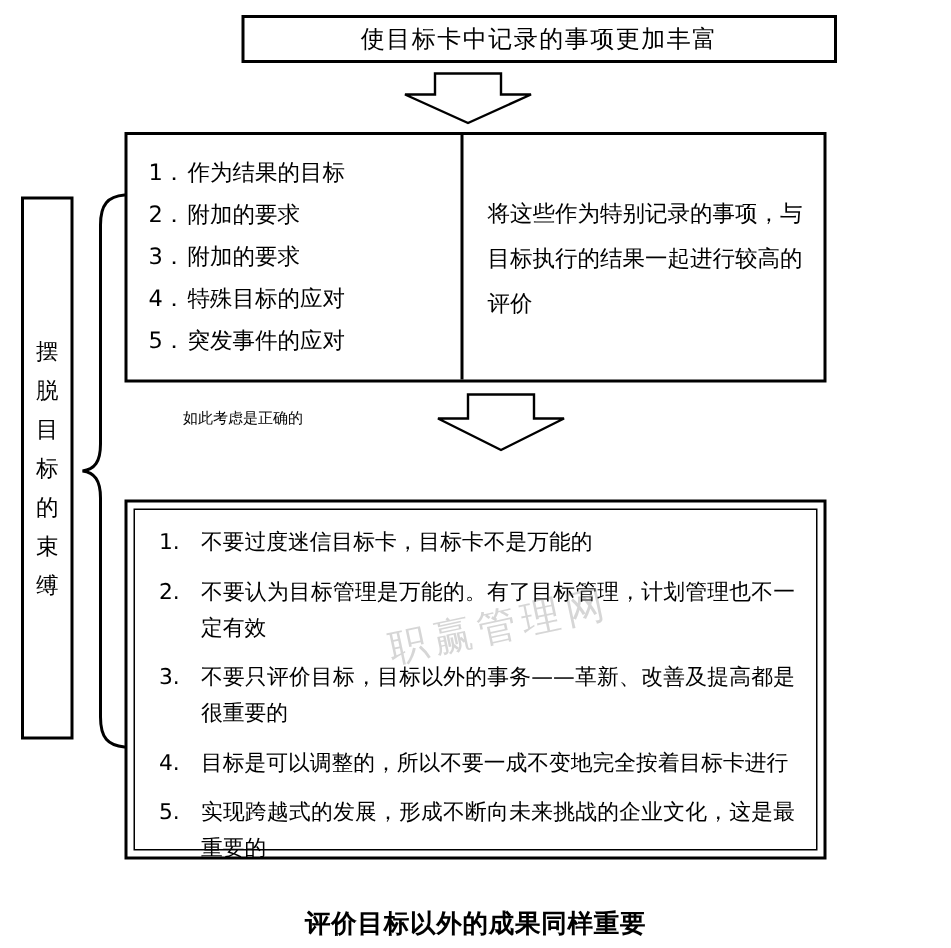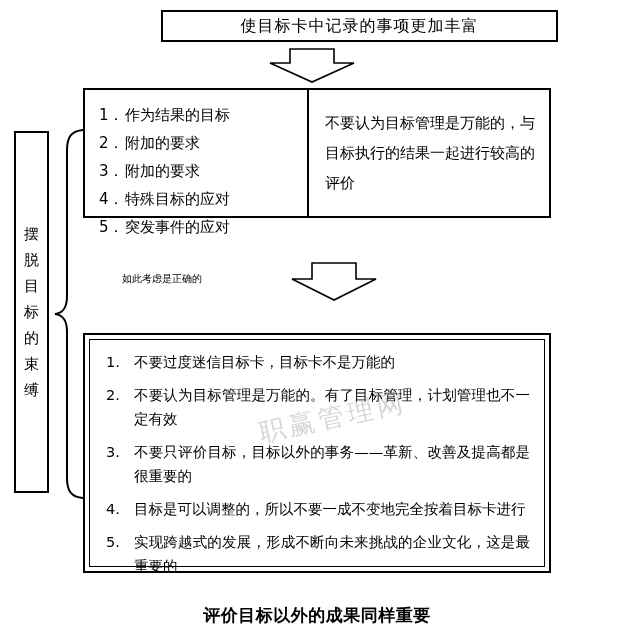--- a/index.html
+++ b/index.html
@@ -50,21 +50,21 @@
   
   .arrow-down {
     position: absolute;
   }
 
   
   #mid-box {
     left: 83px;
     top: 88px;
     width: 468px;
-    height: 130px;
+    height: 167px;
   }
   #mid-divider {
     position: absolute;
     left: 222px;
     top: 0;
     width: 0;
     height: 100%;
     border-left: 2px solid #000000;
   }
   #mid-left {
@@ -232,21 +232,21 @@
       </div>
       <div class="item">
         <span class="num">4．</span><span>特殊目标的应对</span>
       </div>
       <div class="item">
         <span class="num">5．</span><span>突发事件的应对</span>
       </div>
     </div>
 
     <div id="mid-right">
-      <span class="txt">不要认为目标管理是万能的，与目标执行的结果一起进行较高的评价</span>
+      <span class="txt">将这些作为特别记录的事项，与目标执行的结果一起进行较高的评价</span>
     </div>
   </div>
 
   <div class="arrow-down" style="left:290px; top:262px; width:88px; height:40px;">
     <svg width="88" height="40" viewBox="0 0 88 40">
       <polygon points="22,1 66,1 66,17 86,17 44,38 2,17 22,17" fill="#ffffff" stroke="#000000" stroke-width="1.6"></polygon>
     </svg>
   </div>
 
   <div id="mid-caption">如此考虑是正确的</div>

